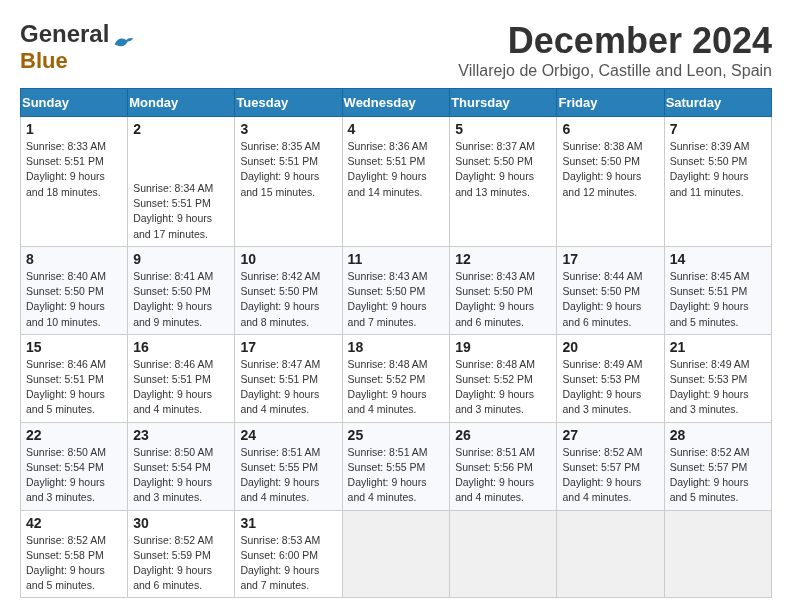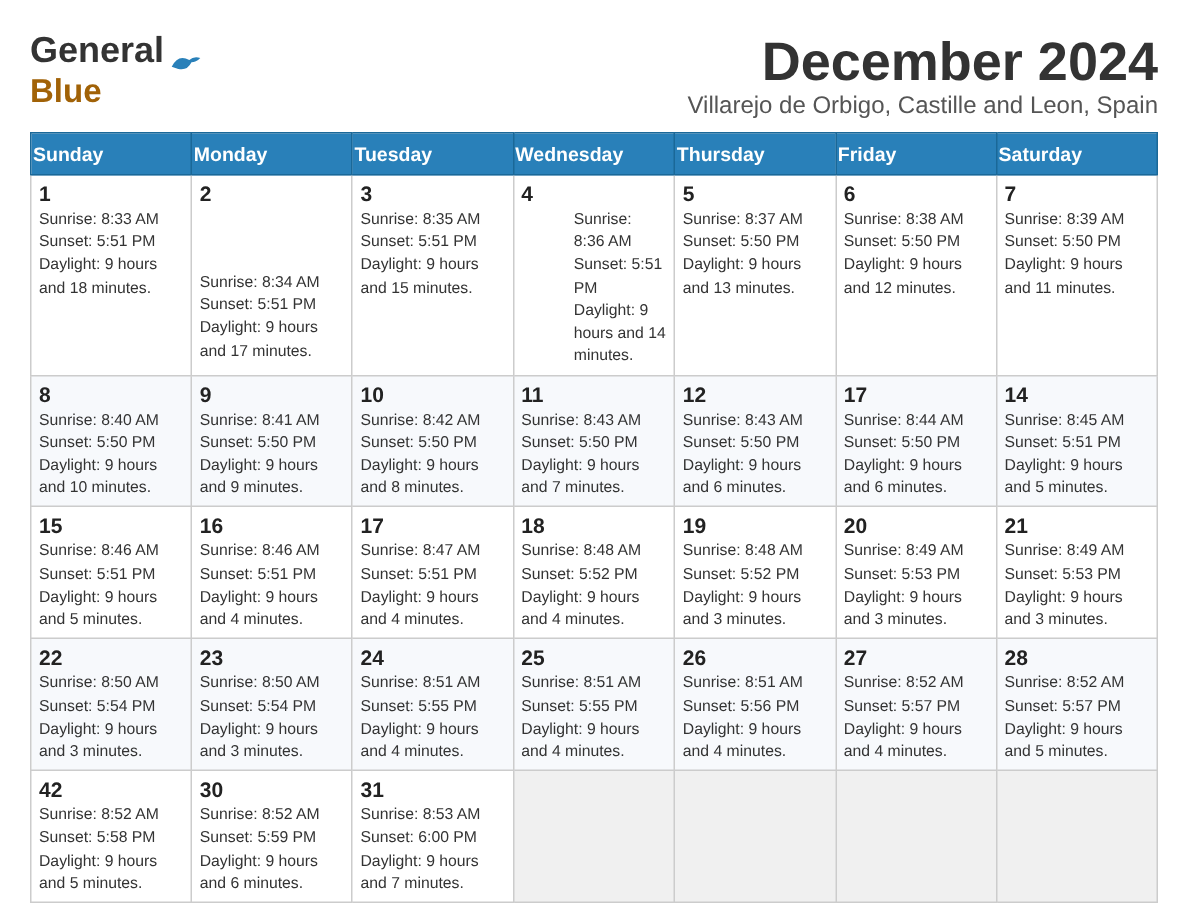--- a/index.html
+++ b/index.html
@@ -124,21 +124,21 @@
 Daylight: 9 hours and 17 minutes.</div>
         </td>
         <td>
           <span class="day-number">3</span>
           <div class="day-info" style="white-space: pre-line;">Sunrise: 8:35 AM
 Sunset: 5:51 PM
 Daylight: 9 hours and 15 minutes.</div>
         </td>
         <td>
           <span class="day-number">4</span>
-          <div class="day-info" style="white-space: pre-line; margin-left: 35px;">Sunrise: 8:36 AM
+          <div class="day-info" style="white-space: pre-line;">Sunrise: 8:36 AM
 Sunset: 5:51 PM
 Daylight: 9 hours and 14 minutes.</div>
         </td>
         <td>
           <span class="day-number">5</span>
           <div class="day-info" style="white-space: pre-line;">Sunrise: 8:37 AM
 Sunset: 5:50 PM
 Daylight: 9 hours and 13 minutes.</div>
         </td>
         <td>

